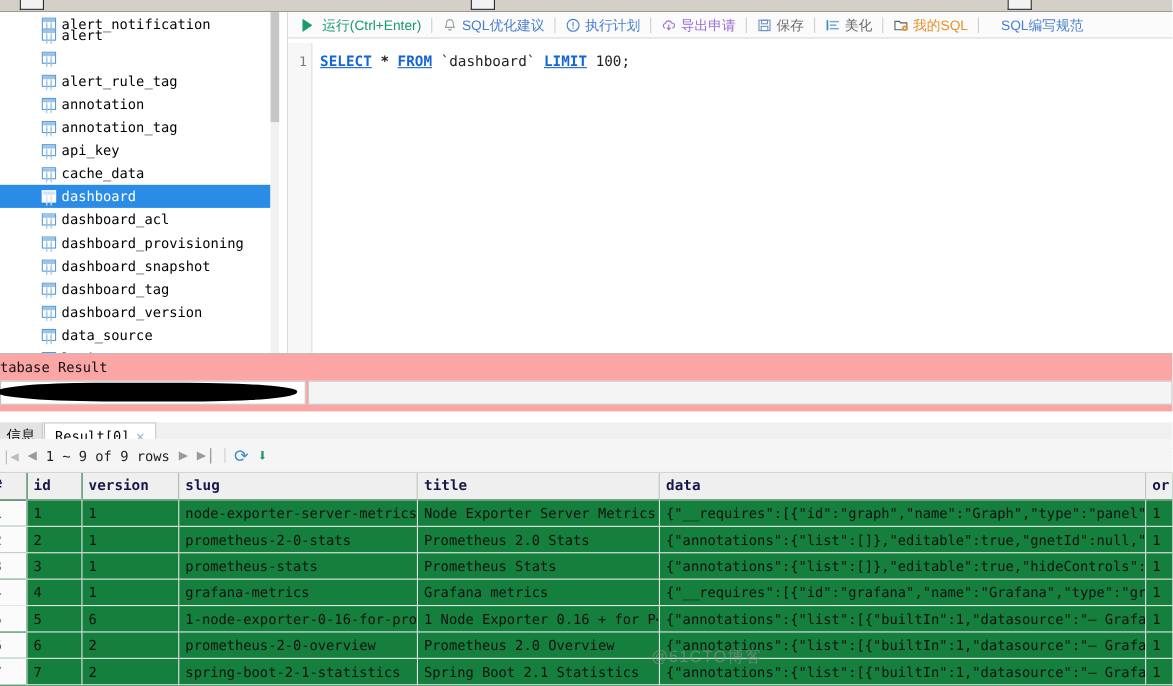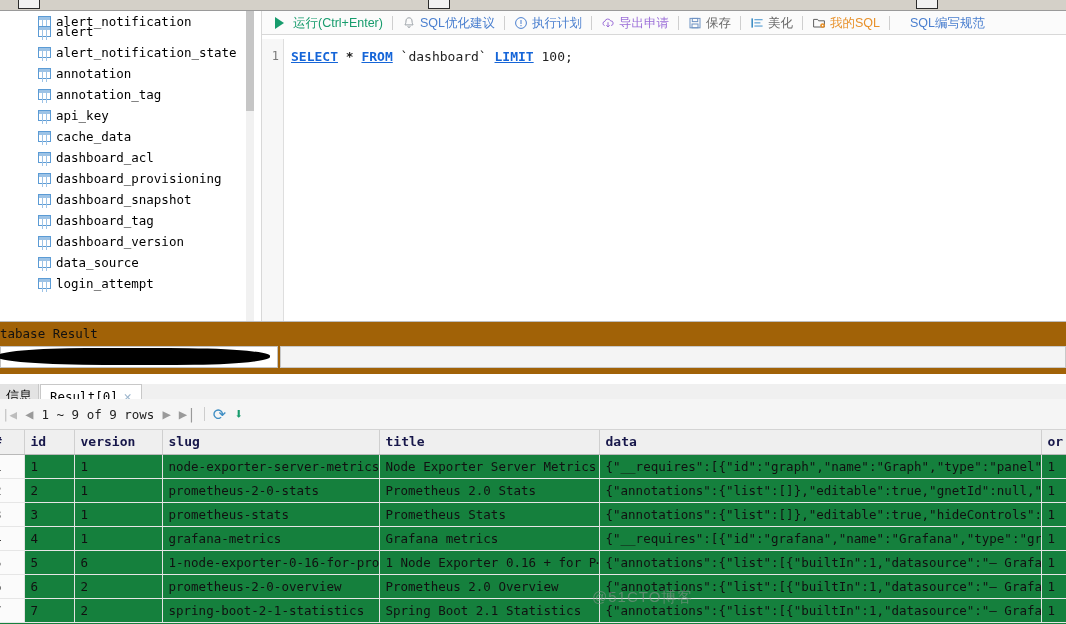--- a/index.html
+++ b/index.html
@@ -105,21 +105,21 @@
     font-family: "DejaVu Sans Mono", monospace; font-size: 13px;
   }
   .kw { color: #1565d8; font-weight: bold; text-decoration: underline; }
   .op { color: #222; font-weight: bold; }
   .ident { color: #222; }
   .num { color: #222; }
 
   
   .mid-band {
     position: absolute; left: 0; top: 321px; width: 1066px; height: 53px;
-    background: #a16207; border-top: 1px solid #bdbdbd;
+    background: #fca5a5; border-top: 1px solid #bdbdbd;
   }
   .mid-label {
     position: absolute; left: 0px; top: 4px;
     font-family: "DejaVu Sans Mono", monospace; font-size: 12.5px; color: #111;
   }
   .mid-input {
     position: absolute; left: 0px; top: 24px; width: 278px; height: 22px;
     background: #ffffff; border: 1px solid #c2c2c2;
   }
   .redaction {
@@ -215,37 +215,44 @@
     <div class="tree-item">
       <span class="tbl-icon"></span>
       <span>alert_notification</span>
     </div>
     <div class="tree-item" style="margin-top:-11px">
       <span class="tbl-icon"></span>
       <span>alert</span>
     </div>
     <div class="tree-item">
       <span class="tbl-icon"></span>
-      <span>alert_notification_state</span>
+    </div>
+    <div class="tree-item">
+      <span class="tbl-icon"></span>
+      <span>alert_rule_tag</span>
     </div>
     <div class="tree-item">
       <span class="tbl-icon"></span>
       <span>annotation</span>
     </div>
     <div class="tree-item">
       <span class="tbl-icon"></span>
       <span>annotation_tag</span>
     </div>
     <div class="tree-item">
       <span class="tbl-icon"></span>
       <span>api_key</span>
     </div>
     <div class="tree-item">
       <span class="tbl-icon"></span>
       <span>cache_data</span>
+    </div>
+    <div class="tree-item sel">
+      <span class="tbl-icon"></span>
+      <span>dashboard</span>
     </div>
     <div class="tree-item">
       <span class="tbl-icon"></span>
       <span>dashboard_acl</span>
     </div>
     <div class="tree-item">
       <span class="tbl-icon"></span>
       <span>dashboard_provisioning</span>
     </div>
     <div class="tree-item">

